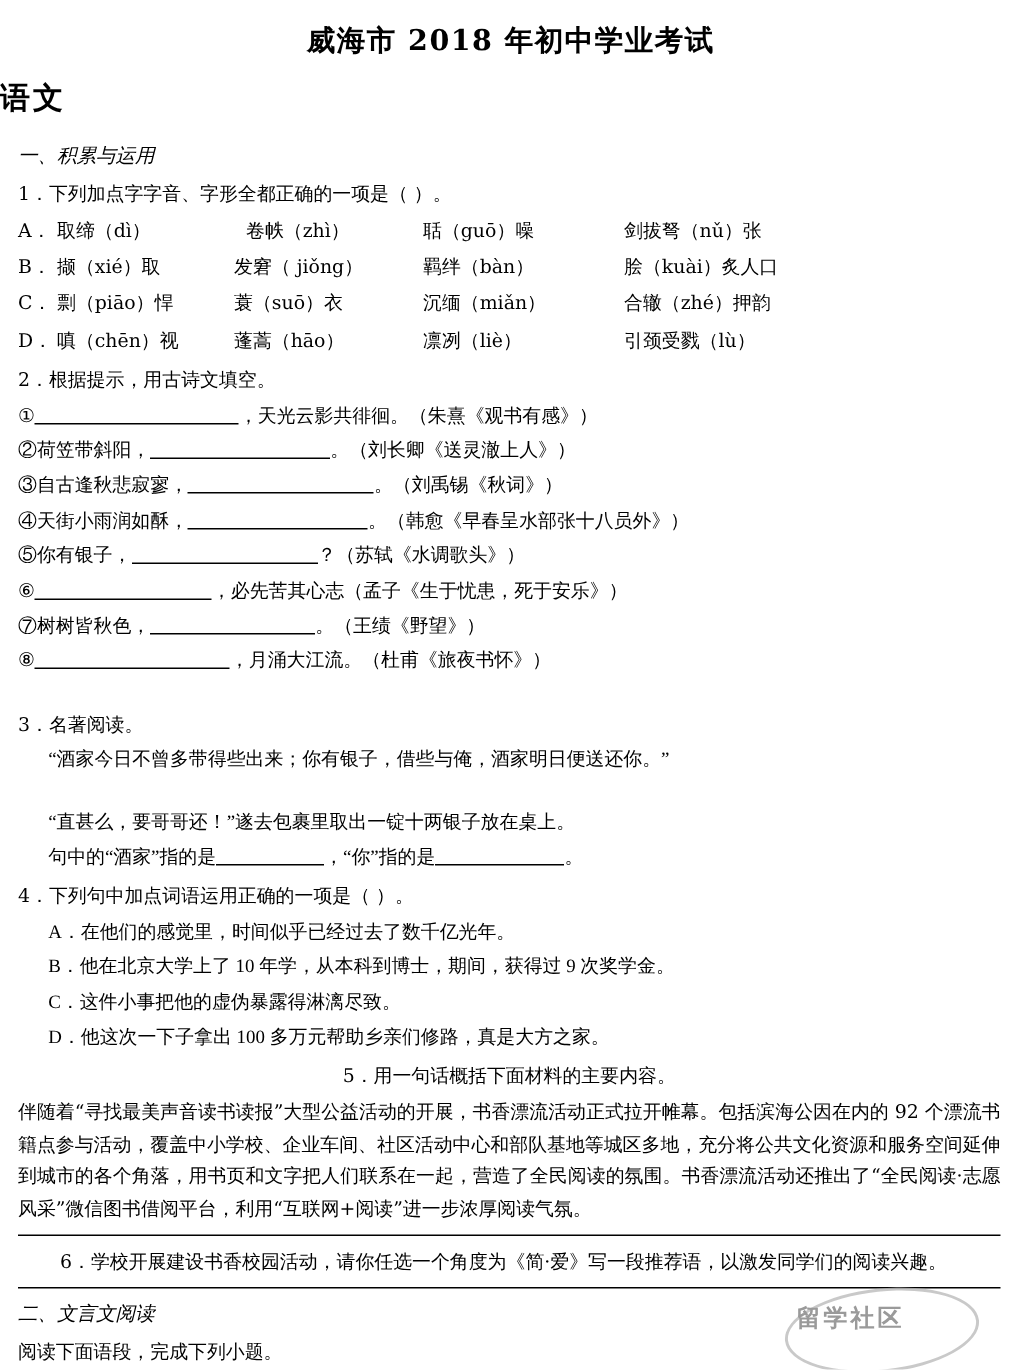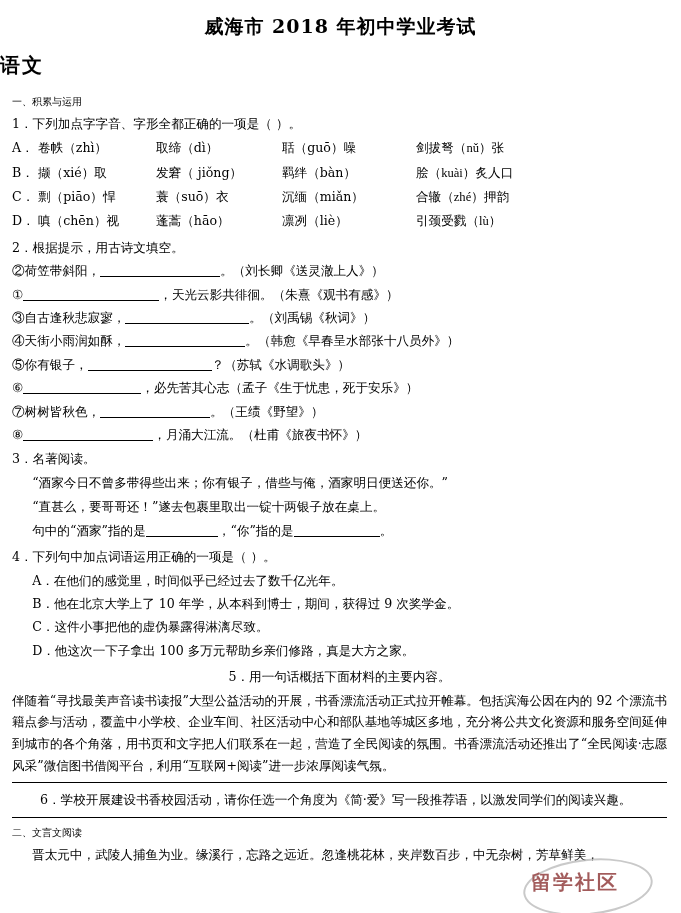--- a/index.html
+++ b/index.html
@@ -36,22 +36,23 @@
     margin-top: 12px;
     letter-spacing: 2px;
   }
   .body-wrap {
     padding: 0 14px 0 12px;
     margin-top: 14px;
     font-size: 12.6px;
     line-height: 1.78;
   }
   .section-head {
-    font-size: 10px;
+    font-size: 13px;
     margin: 4px 0 2px 0;
+    font-style: italic;
   }
   .q-line {
     font-size: 12.6px;
     margin: 1px 0;
     white-space: nowrap;
   }
   .opt-row {
     display: flex;
     font-size: 12.6px;
     margin: 2px 0;
@@ -60,33 +61,33 @@
   .opt-letter {
     width: 26px;
     flex: 0 0 26px;
   }
   .opt-cell {
     flex: 0 0 auto;
   }
   .opt-cell.c1 { width: 118px; }
   .opt-cell.c2 { width: 126px; }
   .opt-cell.c3 { width: 134px; }
-  .opt-cell.c4 { width: auto; font-family: Liberation Serif, serif; }
+  .opt-cell.c4 { width: auto; }
   .fill-line {
     display: inline-block;
     border-bottom: 1px solid #000;
     height: 0.95em;
     vertical-align: -2px;
   }
   .poem-line {
     font-size: 12.6px;
     margin: 1px 0;
     white-space: nowrap;
   }
-  .indent1 { text-indent: 1.6em; }
+  .indent1 { text-indent: 1.6em; font-family: Liberation Serif, serif; }
   .para-just {
     font-size: 12.6px;
     line-height: 1.72;
     text-align: justify;
     text-justify: inter-ideograph;
   }
   .hr-rule {
     border: none;
     border-top: 1px solid #000;
     margin: 6px 0 6px 0;
@@ -105,22 +106,22 @@
     position: absolute;
     right: 26px;
     bottom: 12px;
     width: 132px;
     height: 58px;
     opacity: 0.72;
     pointer-events: none;
   }
   .wm-text {
     font-family: "DejaVu Sans", "Liberation Sans", sans-serif;
-    font-size: 20px;
-    color: #7f1d1d;
+    font-size: 16px;
+    color: #737373;
     font-weight: bold;
     letter-spacing: 2px;
     position: absolute;
     left: 8px;
     top: 12px;
   }
   .wm-ring {
     position: absolute;
     left: 0px;
     top: 2px;
@@ -140,22 +141,22 @@
   <div class="doc-subtitle">语文</div>
 
   <div class="body-wrap">
 
     <div class="section-head">一、积累与运用</div>
 
     <div class="q-line">1．下列加点字字音、字形全都正确的一项是（     ）。</div>
 
     <div class="opt-row">
       <span class="opt-letter">A．</span>
+      <span class="opt-cell c2">取缔（dì）</span>
       <span class="opt-cell c1">卷帙（zhì）</span>
-      <span class="opt-cell c2">取缔（dì）</span>
       <span class="opt-cell c3">聒（guō）噪</span>
       <span class="opt-cell c4">剑拔弩（nǔ）张</span>
     </div>
     <div class="opt-row">
       <span class="opt-letter">B．</span>
       <span class="opt-cell c1">撷（xié）取</span>
       <span class="opt-cell c2">发窘（ jiǒng）</span>
       <span class="opt-cell c3">羁绊（bàn）</span>
       <span class="opt-cell c4">脍（kuài）炙人口</span>
     </div>
@@ -170,47 +171,47 @@
       <span class="opt-letter">D．</span>
       <span class="opt-cell c1">嗔（chēn）视</span>
       <span class="opt-cell c2">蓬蒿（hāo）</span>
       <span class="opt-cell c3">凛冽（liè）</span>
       <span class="opt-cell c4">引颈受戮（lù）</span>
     </div>
 
     <div class="q-line" style="margin-top:4px;">2．根据提示，用古诗文填空。</div>
 
     <div class="poem-line">
+      <span>①</span><span></span><span class="fill-line" style="width:136px"></span><span>，天光云影共徘徊。（朱熹《观书有感》）</span>
+    </div>
+    <div class="poem-line">
       <span>②</span><span>荷笠带斜阳，</span><span class="fill-line" style="width:120px"></span><span>。（刘长卿《送灵澈上人》）</span>
     </div>
     <div class="poem-line">
-      <span>①</span><span></span><span class="fill-line" style="width:136px"></span><span>，天光云影共徘徊。（朱熹《观书有感》）</span>
-    </div>
-    <div class="poem-line">
       <span>③</span><span>自古逢秋悲寂寥，</span><span class="fill-line" style="width:124px"></span><span>。（刘禹锡《秋词》）</span>
     </div>
     <div class="poem-line">
       <span>④</span><span>天街小雨润如酥，</span><span class="fill-line" style="width:120px"></span><span>。（韩愈《早春呈水部张十八员外》）</span>
     </div>
     <div class="poem-line">
       <span>⑤</span><span>你有银子，</span><span class="fill-line" style="width:124px"></span><span>？（苏轼《水调歌头》）</span>
     </div>
     <div class="poem-line">
       <span>⑥</span><span></span><span class="fill-line" style="width:118px"></span><span>，必先苦其心志（孟子《生于忧患，死于安乐》）</span>
     </div>
     <div class="poem-line">
       <span>⑦</span><span>树树皆秋色，</span><span class="fill-line" style="width:110px"></span><span>。（王绩《野望》）</span>
     </div>
     <div class="poem-line">
       <span>⑧</span><span></span><span class="fill-line" style="width:130px"></span><span>，月涌大江流。（杜甫《旅夜书怀》）</span>
     </div>
 
-    <div class="q-line" style="margin-top:2px;">3．名著阅读。</div>
+    <div class="q-line" style="margin-top:20px;">3．名著阅读。</div>
     <div class="poem-line indent1">“酒家今日不曾多带得些出来；你有银子，借些与俺，酒家明日便送还你。”</div>
-    <div class="poem-line indent1" style="margin-top:2px;">“直甚么，要哥哥还！”遂去包裹里取出一锭十两银子放在桌上。</div>
+    <div class="poem-line indent1" style="margin-top:19px;">“直甚么，要哥哥还！”遂去包裹里取出一锭十两银子放在桌上。</div>
     <div class="poem-line indent1">
       <span>句中的“酒家”指的是</span><span class="fill-line" style="width:72px"></span><span>，“你”指的是</span><span class="fill-line" style="width:86px"></span><span>。</span>
     </div>
 
     <div class="q-line" style="margin-top:4px;">4．下列句中加点词语运用正确的一项是（     ）。</div>
     <div class="poem-line indent1">A．在他们的感觉里，时间似乎已经过去了数千亿光年。</div>
     <div class="poem-line indent1">B．他在北京大学上了 10 年学，从本科到博士，期间，获得过 9 次奖学金。</div>
     <div class="poem-line indent1">C．这件小事把他的虚伪暴露得淋漓尽致。</div>
     <div class="poem-line indent1">D．他这次一下子拿出 100 多万元帮助乡亲们修路，真是大方之家。</div>
 
@@ -218,20 +219,21 @@
     <div class="para-just">伴随着“寻找最美声音读书读报”大型公益活动的开展，书香漂流活动正式拉开帷幕。包括滨海公因在内的 92 个漂流书籍点参与活动，覆盖中小学校、企业车间、社区活动中心和部队基地等城区多地，充分将公共文化资源和服务空间延伸到城市的各个角落，用书页和文字把人们联系在一起，营造了全民阅读的氛围。书香漂流活动还推出了“全民阅读·志愿风采”微信图书借阅平台，利用“互联网+阅读”进一步浓厚阅读气氛。</div>
 
     <hr class="hr-rule">
 
     <div class="q6">6．学校开展建设书香校园活动，请你任选一个角度为《简·爱》写一段推荐语，以激发同学们的阅读兴趣。</div>
 
     <hr class="hr-rule">
 
     <div class="lower-sec">
       <div class="section-head">二、文言文阅读</div>
+      <div class="q-line">阅读下面语段，完成下列小题。</div>
       <div class="poem-line indent1">晋太元中，武陵人捕鱼为业。缘溪行，忘路之远近。忽逢桃花林，夹岸数百步，中无杂树，芳草鲜美，</div>
     </div>
 
   </div>
 
   <div class="watermark">
     <div class="wm-ring"></div>
     <div class="wm-text">留学社区</div>
   </div>
 

